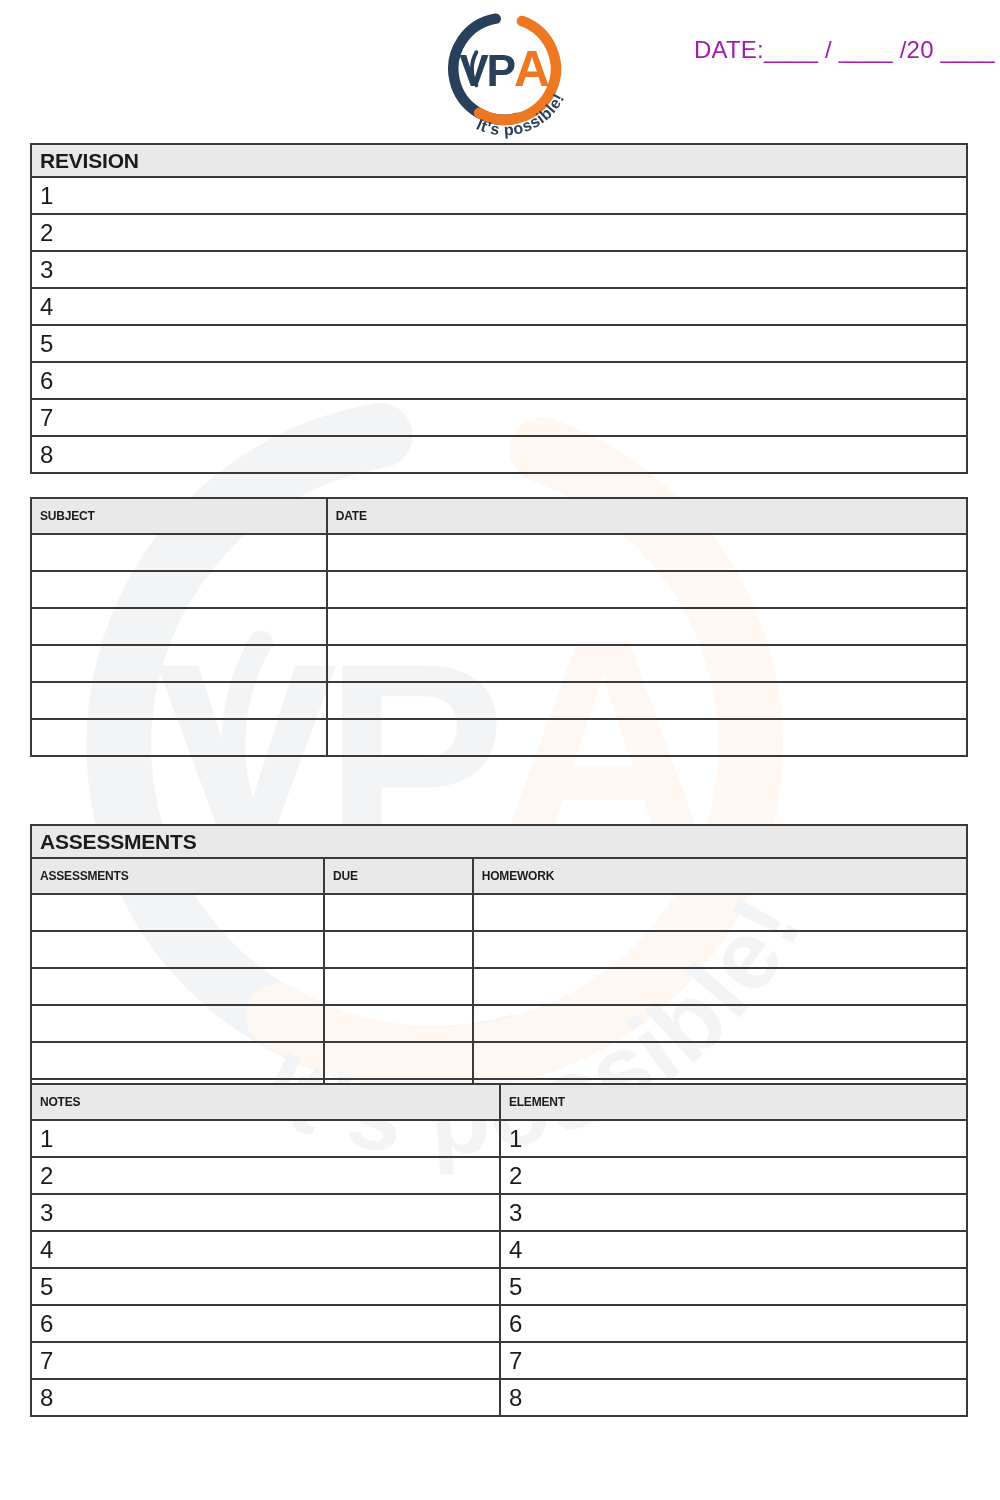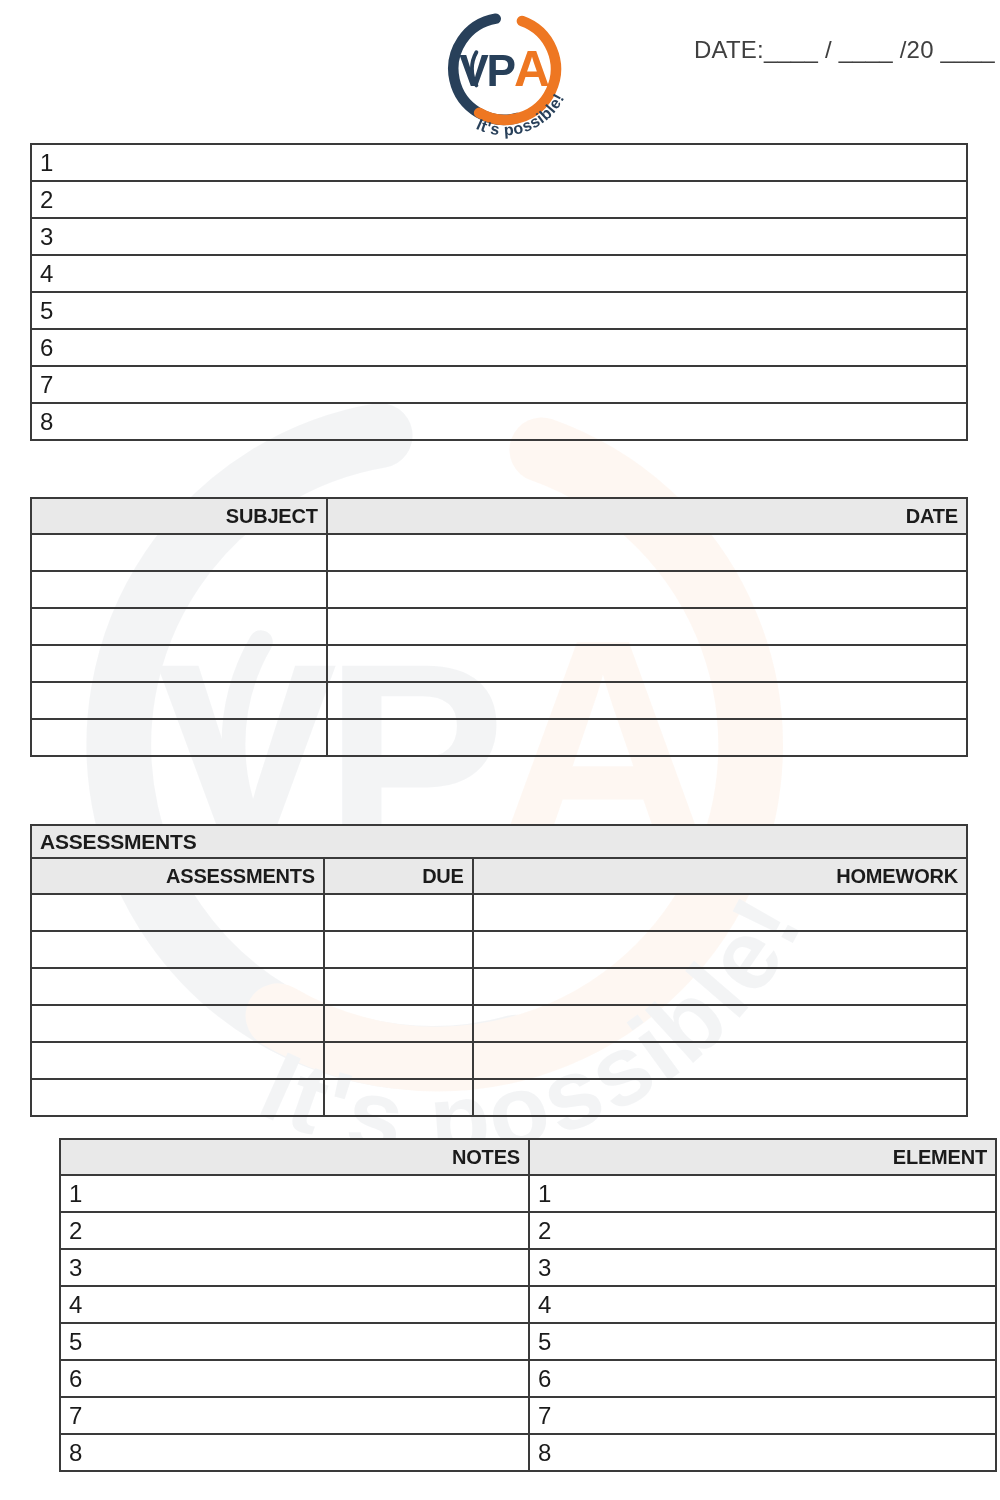--- a/index.html
+++ b/index.html
@@ -8,21 +8,21 @@
     width:1000px;height:1500px;
     background:#ffffff;
     font-family:"Liberation Sans",sans-serif;
     color:#1b1b1b;
     overflow:hidden;
   }
   
   .logo-svg{position:absolute;left:436px;top:2px;width:146px;height:138px;}
   .date-line{
     position:absolute;left:694px;top:36px;
-    font-size:24px;color:#404040;white-space:nowrap;letter-spacing:0.2px;
+    font-size:24px;color:#a21caf;white-space:nowrap;letter-spacing:0.2px;
   }
   
   .watermark{
     position:absolute;left:12px;top:335px;width:900px;height:846px;
     opacity:0.05;z-index:0;pointer-events:none;
   }
   
   table.sec{
     position:absolute;left:30px;width:938px;
     border-collapse:collapse;table-layout:fixed;
@@ -34,30 +34,30 @@
     vertical-align:middle;
     overflow:hidden;
   }
   tr.band td{
     background:#e9e9e9;
     font-weight:bold;font-size:21px;
     height:31px;text-align:left;letter-spacing:-0.2px;
   }
   tr.colhdr td{
     background:#e9e9e9;
-    font-weight:bold;font-size:20px;
-    height:34px;text-align:right;letter-spacing:-0.2px;
+    font-weight:bold;font-size:12px;
+    height:34px;text-align:left;letter-spacing:-0.2px;
   }
   tr.numrow td{font-size:24px;height:35px;background:transparent;}
   tr.blankrow td{height:35px;background:transparent;}
   #t-revision{top:143px;}
   #t-revision tr.numrow td{height:35px;}
   #t-homework{top:497px;}
   #t-assessments{top:824px;}
-  #t-notes{top:1138px;margin-left:29px;}
+  #t-notes{top:1083px;}
   col.c-subject{width:31.6%;}
   col.c-assess{width:31.3%;}
   col.c-due{width:15.9%;}
   col.c-half{width:50.1%;}
 </style>
 </head>
 <body>
 
 <div class="page">
 
@@ -76,20 +76,23 @@
     <path d="M36.5 45 A30 30 0 0 0 36.5 75" fill="none" stroke="#28405a" stroke-width="3.5" stroke-linecap="round"></path>
     <text x="61" y="76" text-anchor="middle" font-family="Liberation Sans, sans-serif" font-weight="bold" font-size="40" letter-spacing="-2" fill="#28405a"><tspan>VP</tspan><tspan fill="#ee7722" font-size="45">A</tspan></text>
     <path id="tagpath-a" d="M33.8 113 A60 60 0 0 0 121.1 49.6" fill="none" stroke="none"></path>
     <text font-family="Liberation Sans, sans-serif" font-weight="bold" font-size="14.5" fill="#28405a" letter-spacing="0.5"><textPath href="#tagpath-a" startOffset="2">It's possible!</textPath></text>
   </svg>
 
   <div class="date-line">DATE:____ / ____ /20 ____</div>
 
   <table class="sec" id="t-revision">
     <tbody>
+        <tr class="band">
+      <td>REVISION</td>
+    </tr>
     <tr class="numrow">
           <td>1</td>
         </tr>
     <tr class="numrow">
           <td>2</td>
         </tr>
     <tr class="numrow">
           <td>3</td>
         </tr>
     <tr class="numrow">

